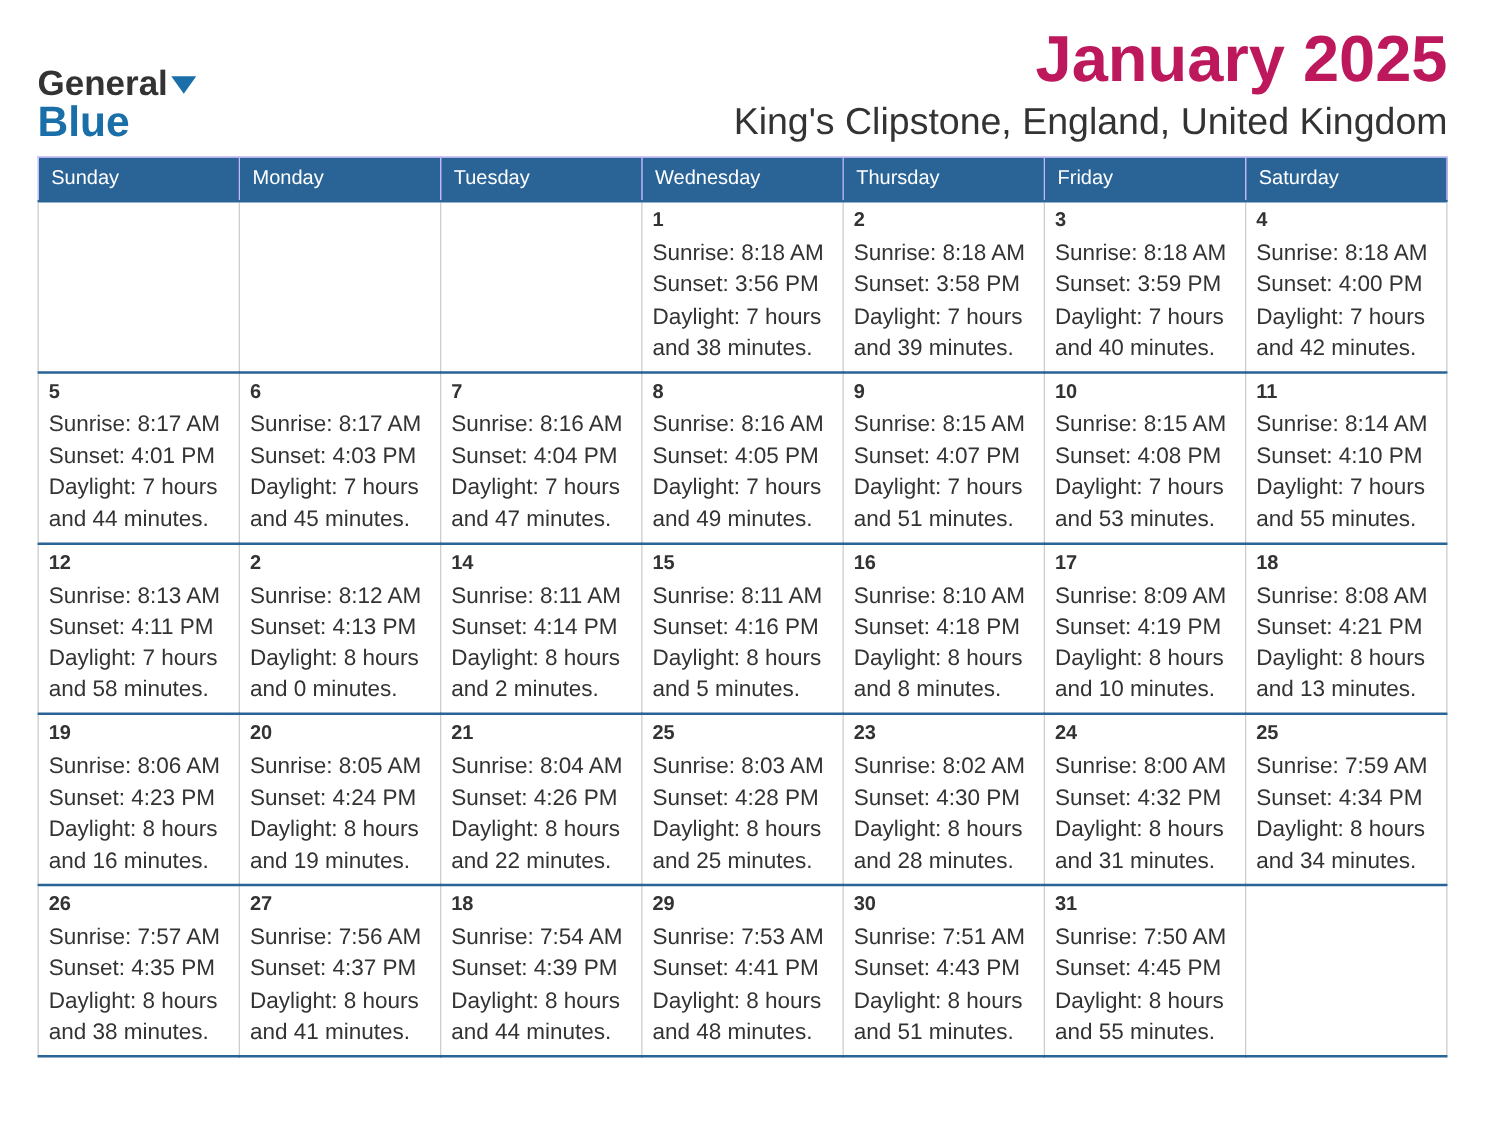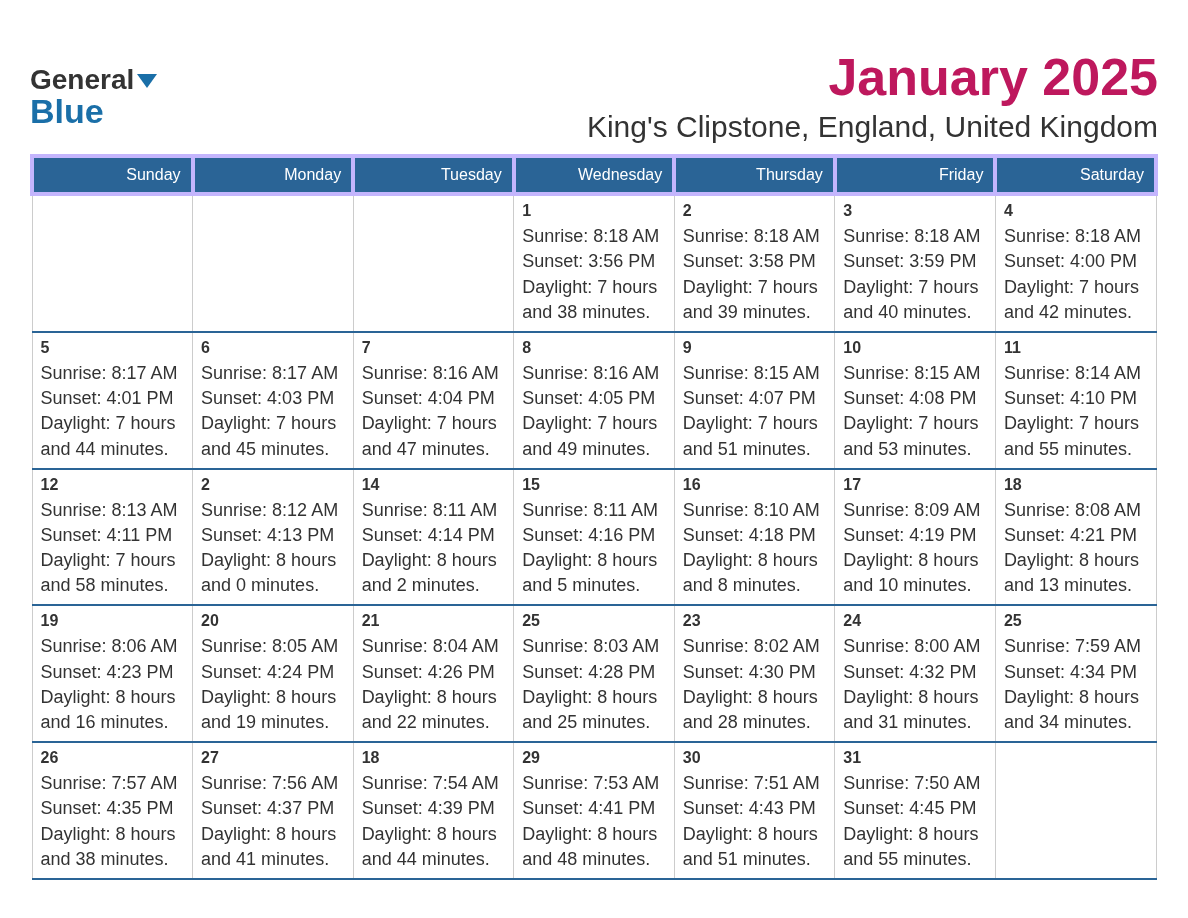--- a/index.html
+++ b/index.html
@@ -7,23 +7,22 @@
       font-family: Arial, Helvetica, sans-serif;
       background: #fff;
       color: #333;
       width: 1188px;
       min-height: 918px;
       padding: 20px 30px;
     }
     .header {
       display: flex;
       justify-content: space-between;
-      align-items: center;
+      align-items: flex-end;
       margin-bottom: 10px;
-      margin-top: 29px;
     }
     .logo {
       display: flex;
       flex-direction: column;
       align-items: flex-start;
     }
     .logo-general {
       font-size: 28px;
       font-weight: bold;
       color: #333;
@@ -64,22 +63,22 @@
       width: 100%;
       border-collapse: collapse;
       margin-top: 10px;
     }
     .calendar th {
       background-color: #2a6496;
       color: #fff;
       font-size: 16px;
       font-weight: normal;
       padding: 8px 10px;
-      text-align: right;
-      border: 4px solid #c4b5fd;
+      text-align: left;
+      border: 1px solid #c4b5fd;
     }
     .calendar td {
       vertical-align: top;
       border: 1px solid #ccc;
       padding: 6px 8px;
       width: 14.28%;
       min-height: 110px;
       font-size: 13px;
       color: #333;
     }

